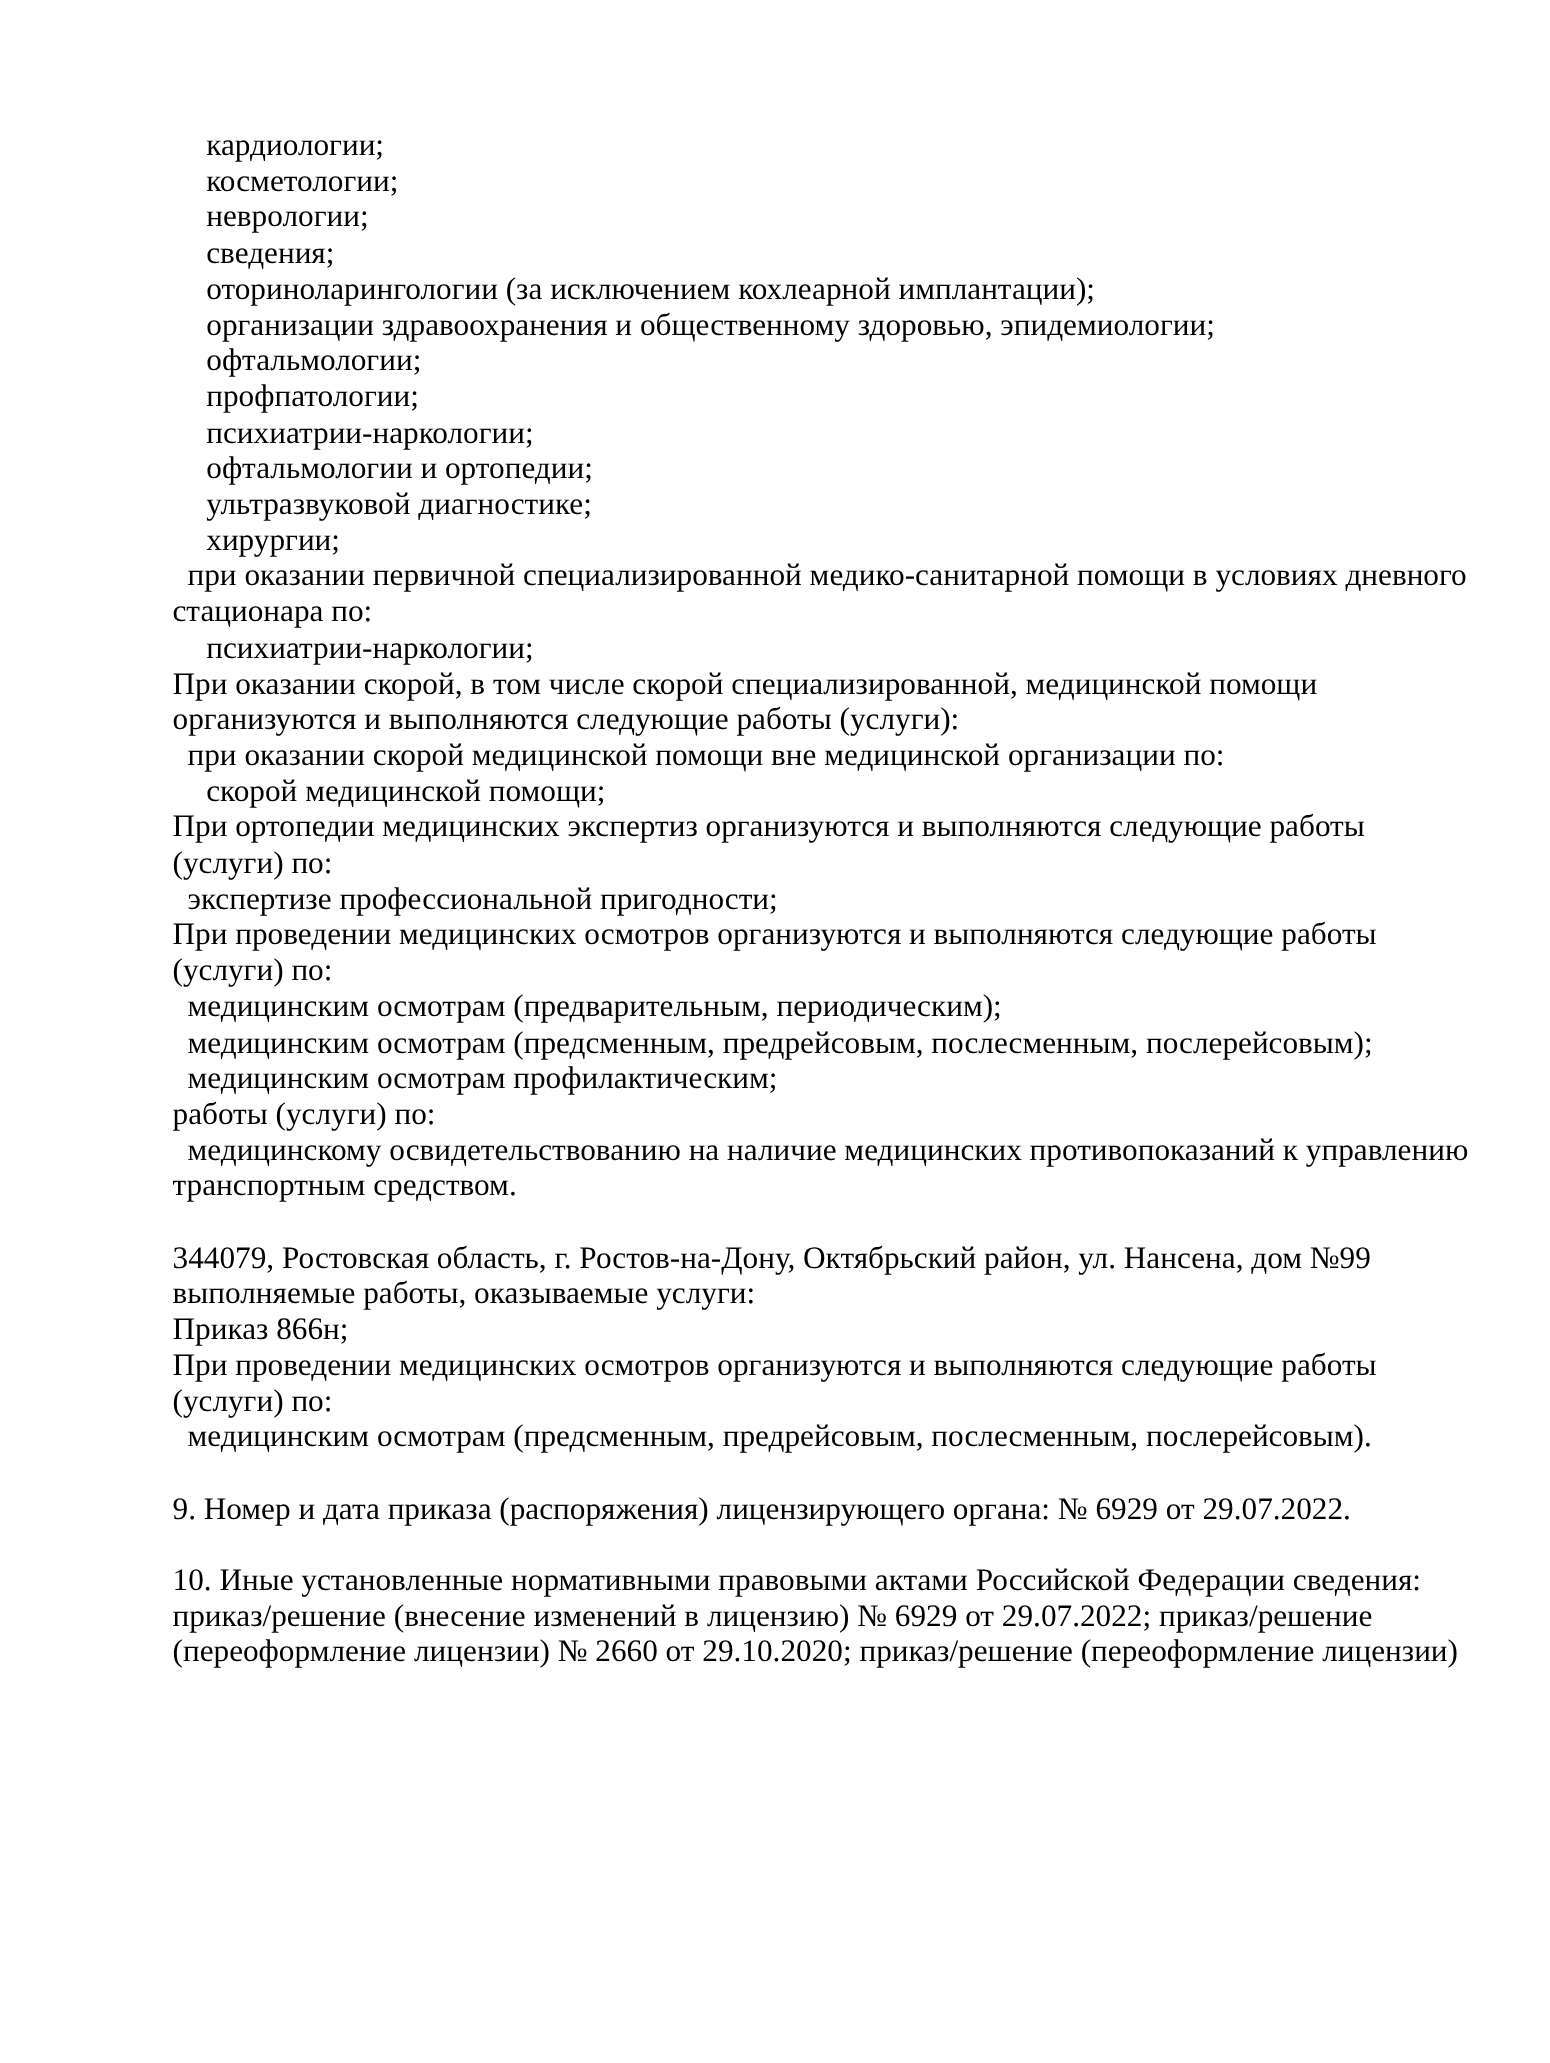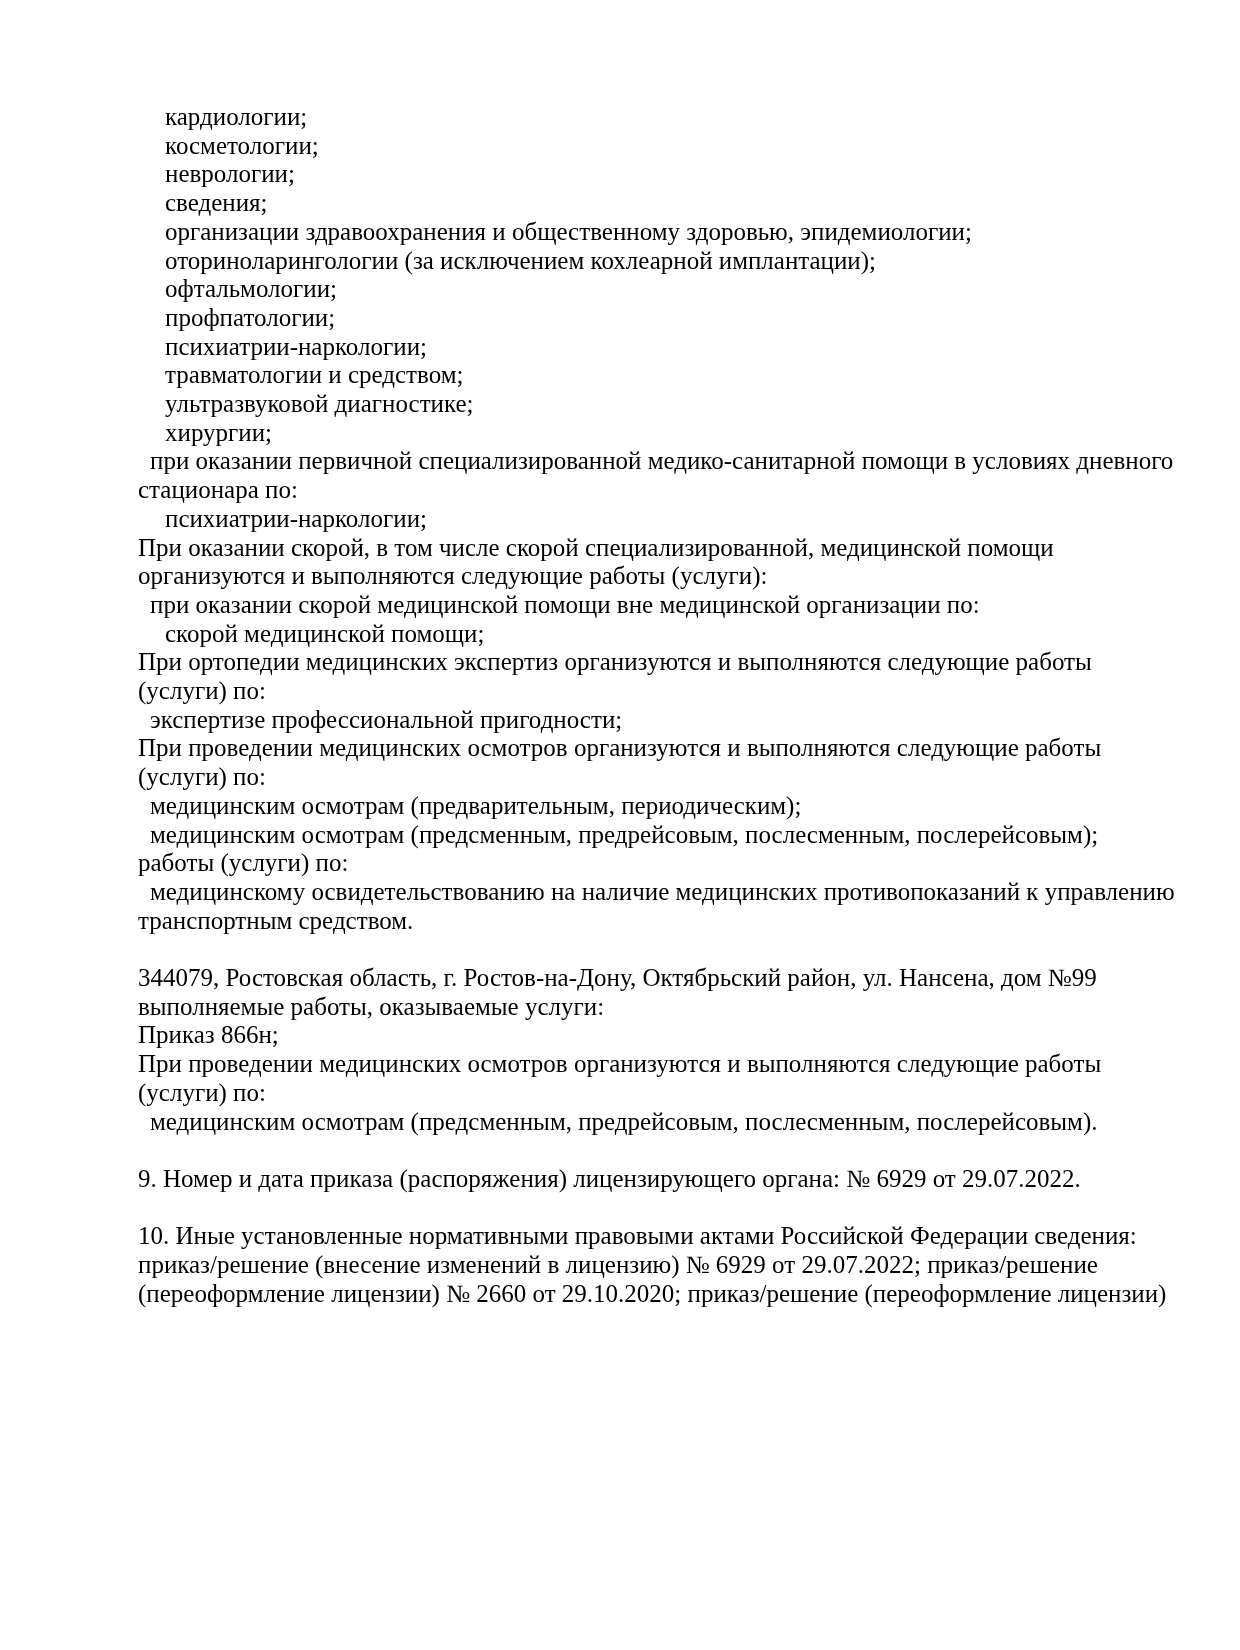--- a/index.html
+++ b/index.html
@@ -29,42 +29,43 @@
 </style>
 </head>
 <body>
 
 <div class="page">
   <div id="doc-body">
       <div class="doc-line ind2">кардиологии;</div>
       <div class="doc-line ind2">косметологии;</div>
       <div class="doc-line ind2">неврологии;</div>
       <div class="doc-line ind2">сведения;</div>
+      <div class="doc-line ind2">оториноларингологии (за исключением кохлеарной имплантации);</div>
       <div class="doc-line ind2">организации здравоохранения и общественному здоровью, эпидемиологии;</div>
-      <div class="doc-line ind2">оториноларингологии (за исключением кохлеарной имплантации);</div>
       <div class="doc-line ind2">офтальмологии;</div>
       <div class="doc-line ind2">профпатологии;</div>
       <div class="doc-line ind2">психиатрии-наркологии;</div>
-      <div class="doc-line ind2">травматологии и средством;</div>
+      <div class="doc-line ind2">офтальмологии и ортопедии;</div>
       <div class="doc-line ind2">ультразвуковой диагностике;</div>
       <div class="doc-line ind2">хирургии;</div>
       <div class="doc-line ind1">при оказании первичной специализированной медико-санитарной помощи в условиях дневного</div>
       <div class="doc-line">стационара по:</div>
       <div class="doc-line ind2">психиатрии-наркологии;</div>
       <div class="doc-line">При оказании скорой, в том числе скорой специализированной, медицинской помощи</div>
       <div class="doc-line">организуются и выполняются следующие работы (услуги):</div>
       <div class="doc-line ind1">при оказании скорой медицинской помощи вне медицинской организации по:</div>
       <div class="doc-line ind2">скорой медицинской помощи;</div>
       <div class="doc-line">При ортопедии медицинских экспертиз организуются и выполняются следующие работы</div>
       <div class="doc-line">(услуги) по:</div>
       <div class="doc-line ind1">экспертизе профессиональной пригодности;</div>
       <div class="doc-line">При проведении медицинских осмотров организуются и выполняются следующие работы</div>
       <div class="doc-line">(услуги) по:</div>
       <div class="doc-line ind1">медицинским осмотрам (предварительным, периодическим);</div>
       <div class="doc-line ind1">медицинским осмотрам (предсменным, предрейсовым, послесменным, послерейсовым);</div>
+      <div class="doc-line ind1">медицинским осмотрам профилактическим;</div>
       <div class="doc-line">работы (услуги) по:</div>
       <div class="doc-line ind1">медицинскому освидетельствованию на наличие медицинских противопоказаний к управлению</div>
       <div class="doc-line">транспортным средством.</div>
       <div class="doc-line"></div>
       <div class="doc-line">344079, Ростовская область, г. Ростов-на-Дону, Октябрьский район, ул. Нансена, дом №99</div>
       <div class="doc-line">выполняемые работы, оказываемые услуги:</div>
       <div class="doc-line">Приказ 866н;</div>
       <div class="doc-line">При проведении медицинских осмотров организуются и выполняются следующие работы</div>
       <div class="doc-line">(услуги) по:</div>
       <div class="doc-line ind1">медицинским осмотрам (предсменным, предрейсовым, послесменным, послерейсовым).</div>

